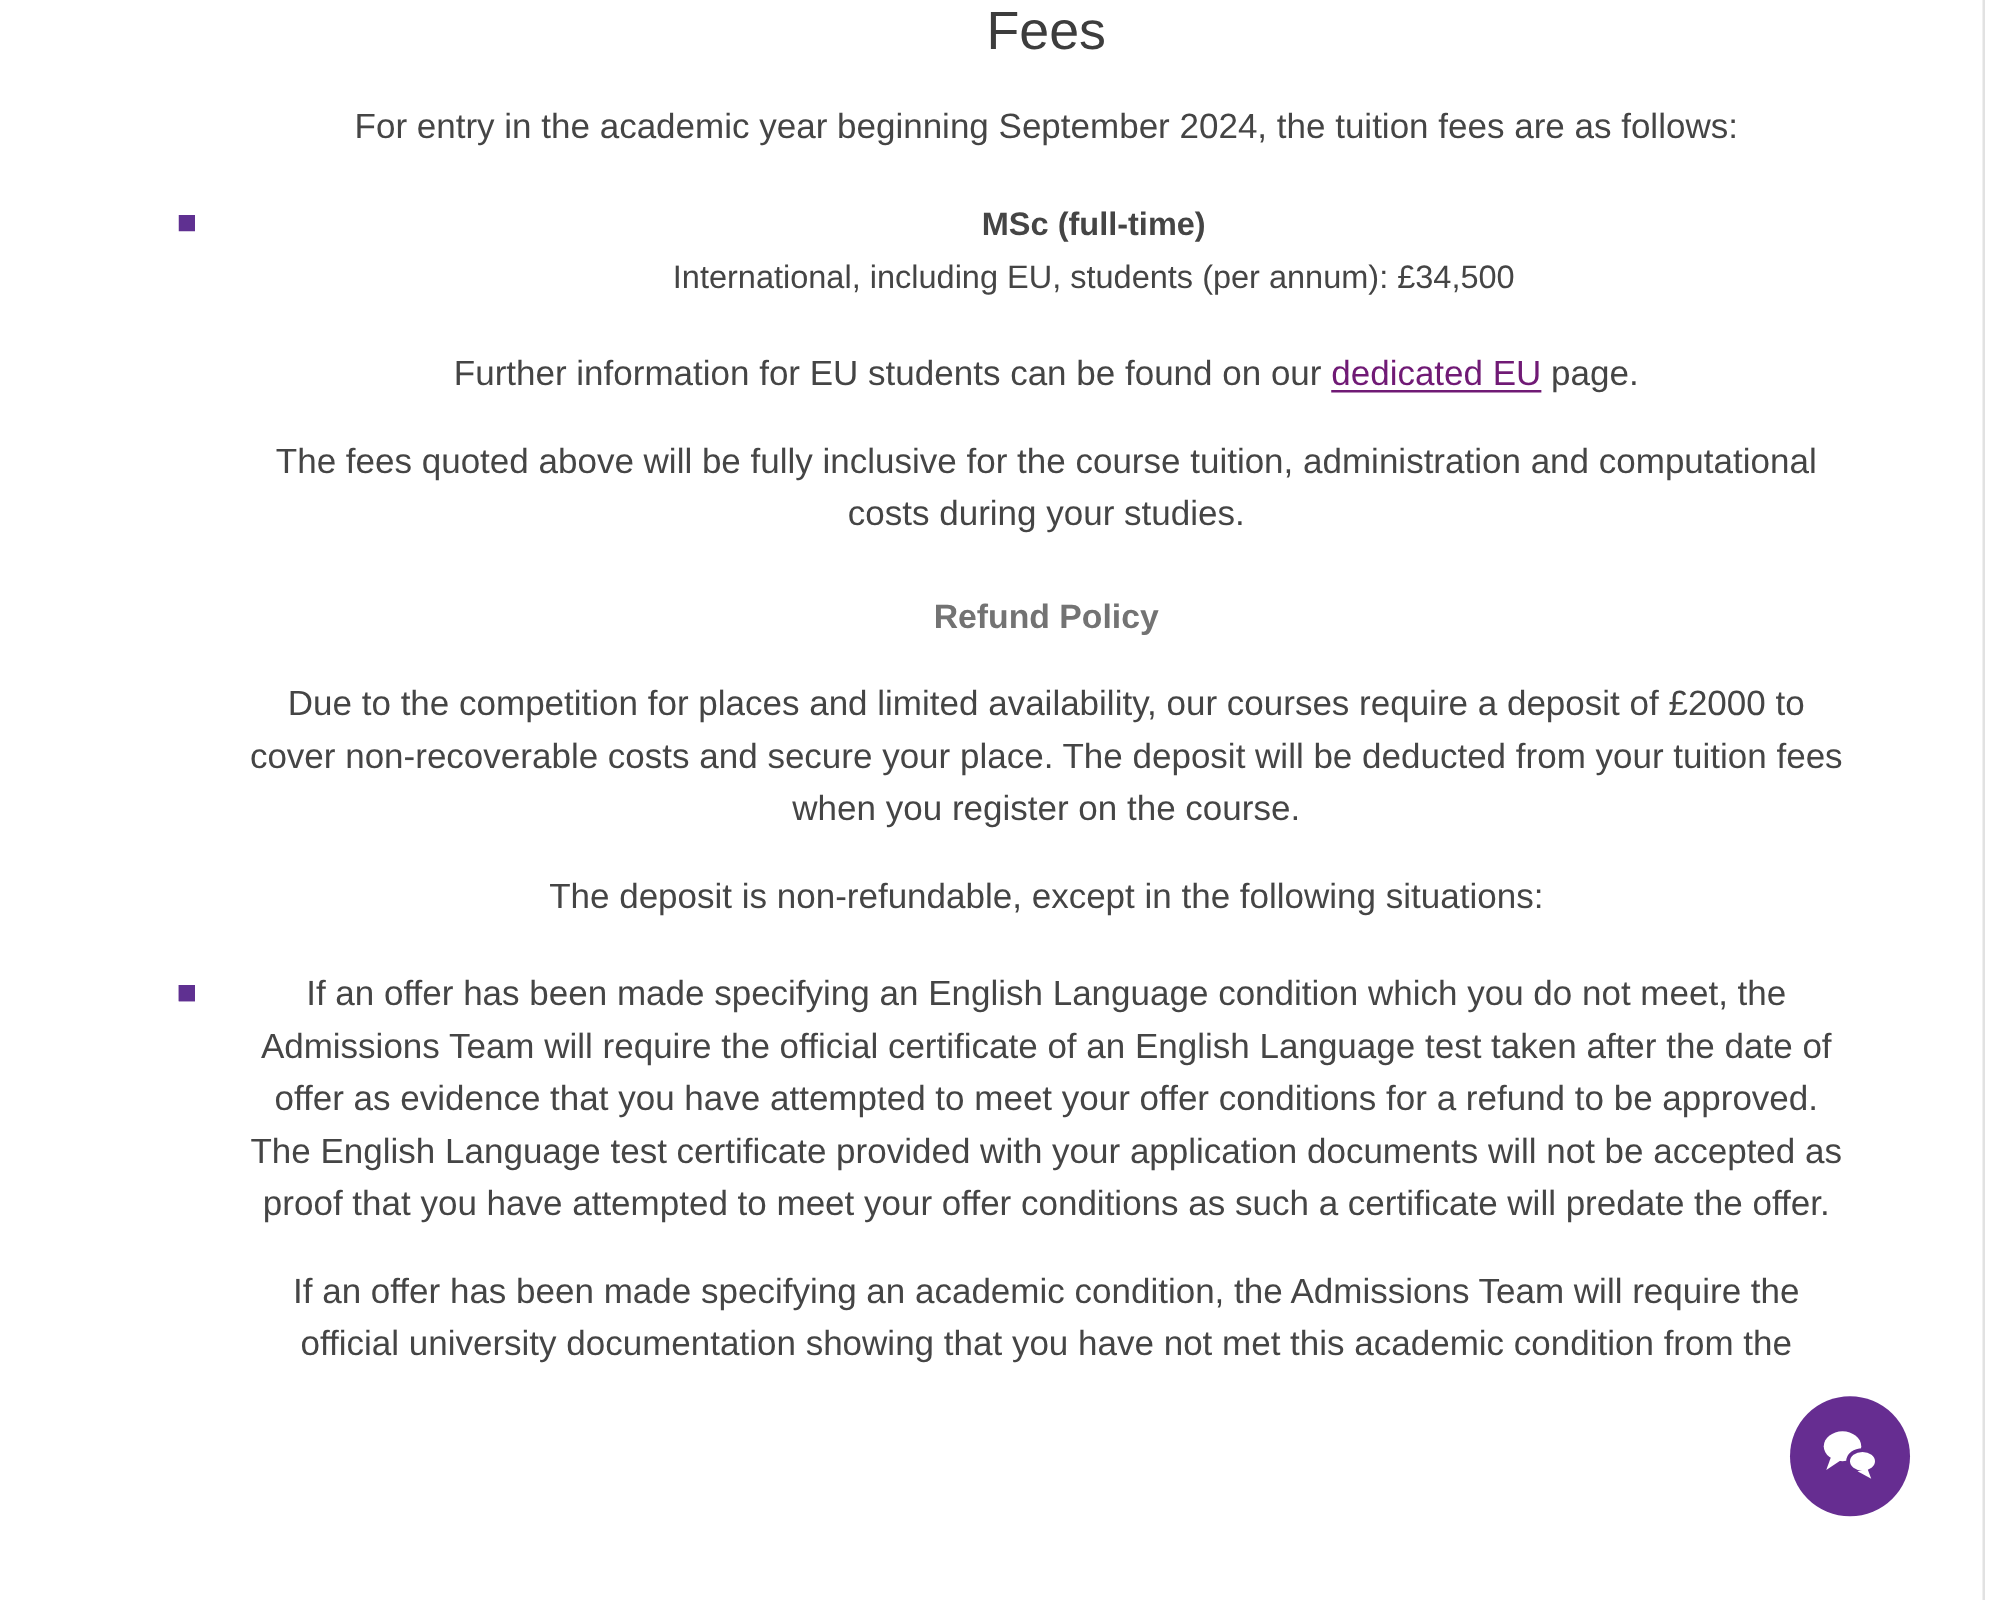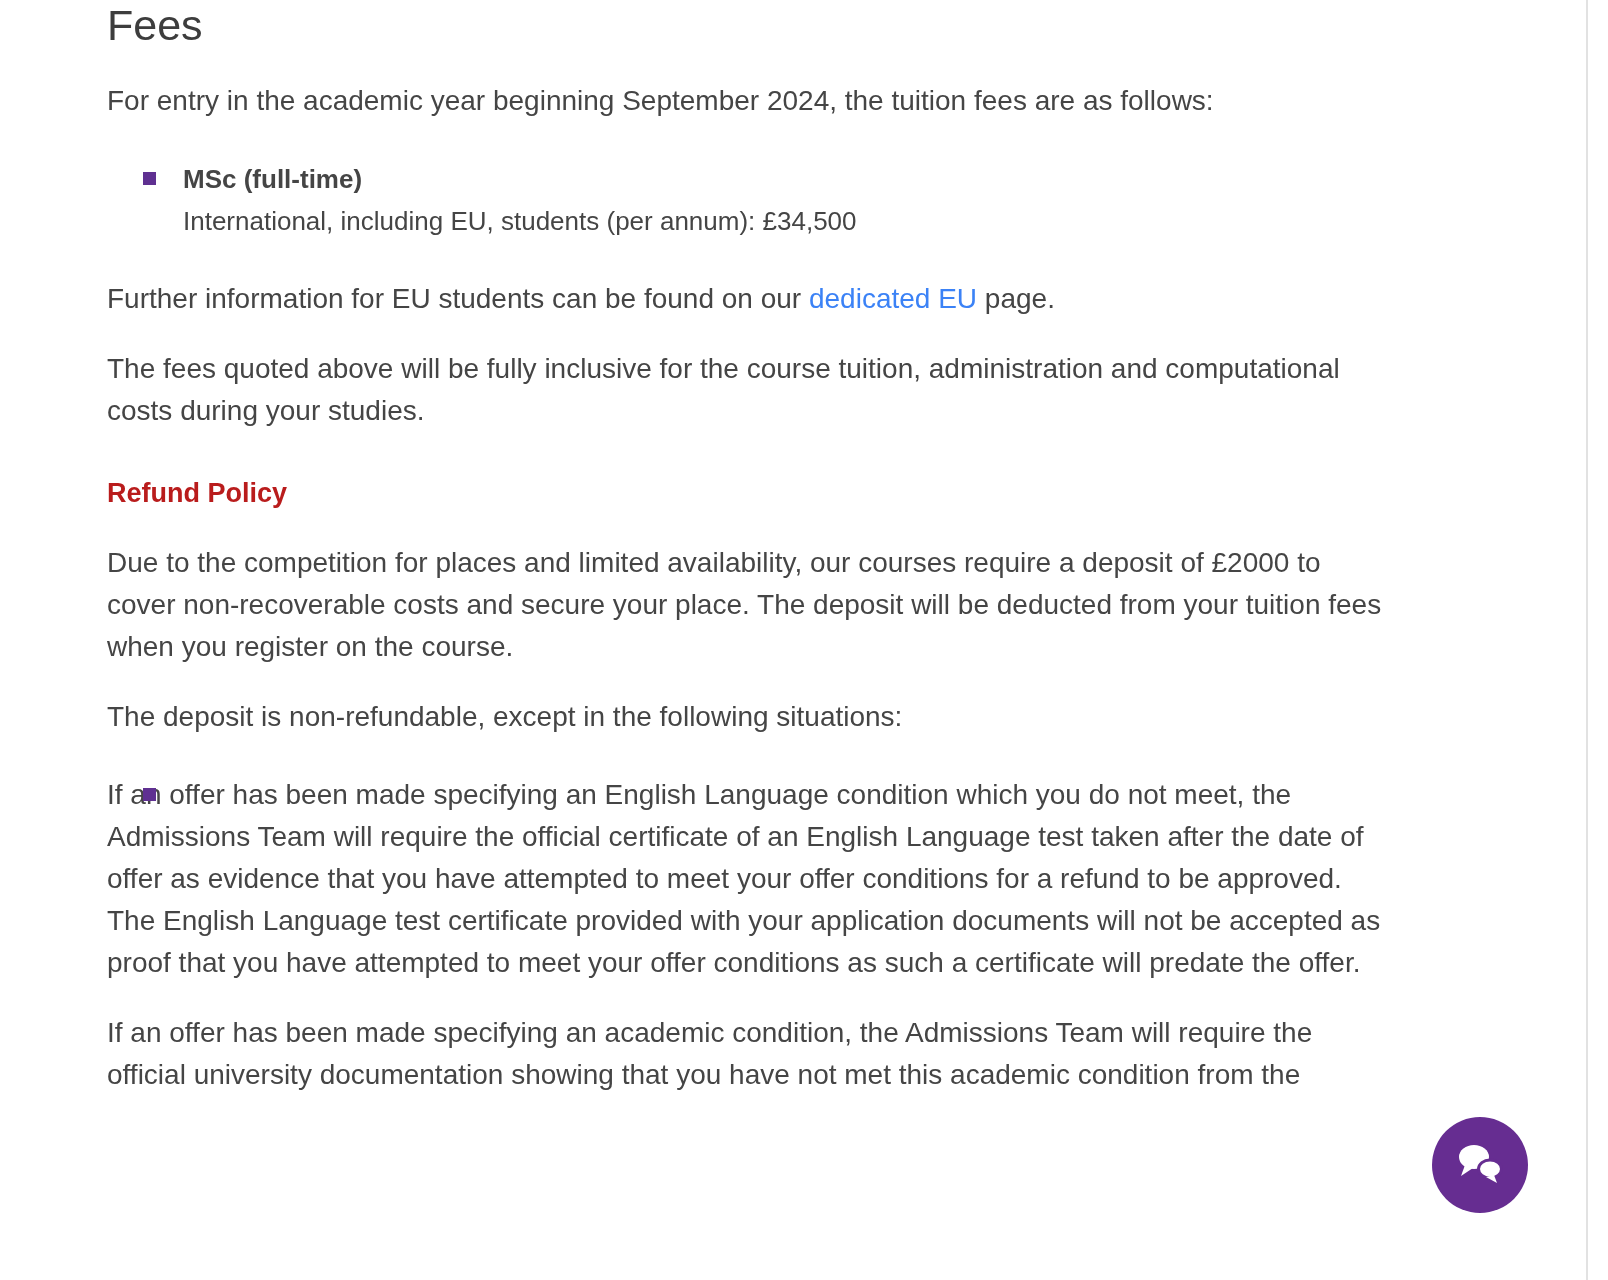--- a/index.html
+++ b/index.html
@@ -3,21 +3,21 @@
 <meta charset="utf-8">
 <style>
   * { margin: 0; padding: 0; box-sizing: border-box; }
   html, body {
     width: 1608px; height: 1280px;
     background: #ffffff;
     overflow: hidden;
     font-family: "Liberation Sans", "DejaVu Sans", sans-serif;
     color: #454545;
   }
-  .page { position: relative; width: 1608px; height: 1064px; }
+  .page { position: relative; width: 1608px; height: 1064px; text-align: center; }
   .content {
     position: absolute;
     left: 107px; top: 0;
     width: 1460px;
   }
   h1.page-title {
     font-size: 43px;
     font-weight: 500;
     color: #3d3d3d;
     line-height: 1.2;
@@ -25,41 +25,42 @@
   }
   p {
     font-size: 28px;
     line-height: 42px;
     margin: 28px 0;
     white-space: pre-line;
   }
   h3.sub-heading {
     font-size: 27px;
     font-weight: bold;
-    color: #b91c1c;
+    color: #737373;
     line-height: 42px;
     margin: 40px 0 28px 0;
   }
   ul { list-style: none; margin: 36px 0; }
   li.bullet-item {
     position: relative;
     padding-left: 76px;
     font-size: 26px;
     line-height: 42px;
   }
   li.bullet-item + li.bullet-item { margin-top: 18px; }
   .bullet-marker {
     position: absolute;
     left: 36px; top: 14px;
     width: 13px; height: 13px;
     background: #5f3091;
   }
   .fee-title { font-weight: bold; }
   a.inline-link {
-    color: #3b82f6;
+    color: #701a75;
+    text-decoration: underline;
     text-underline-offset: 4px;
     cursor: pointer;
   }
   .edge-line {
     position: absolute;
     left: 1586px; top: 0;
     width: 2px; height: 1280px;
     background: #e2e2e2;
   }
   .chat-button {

